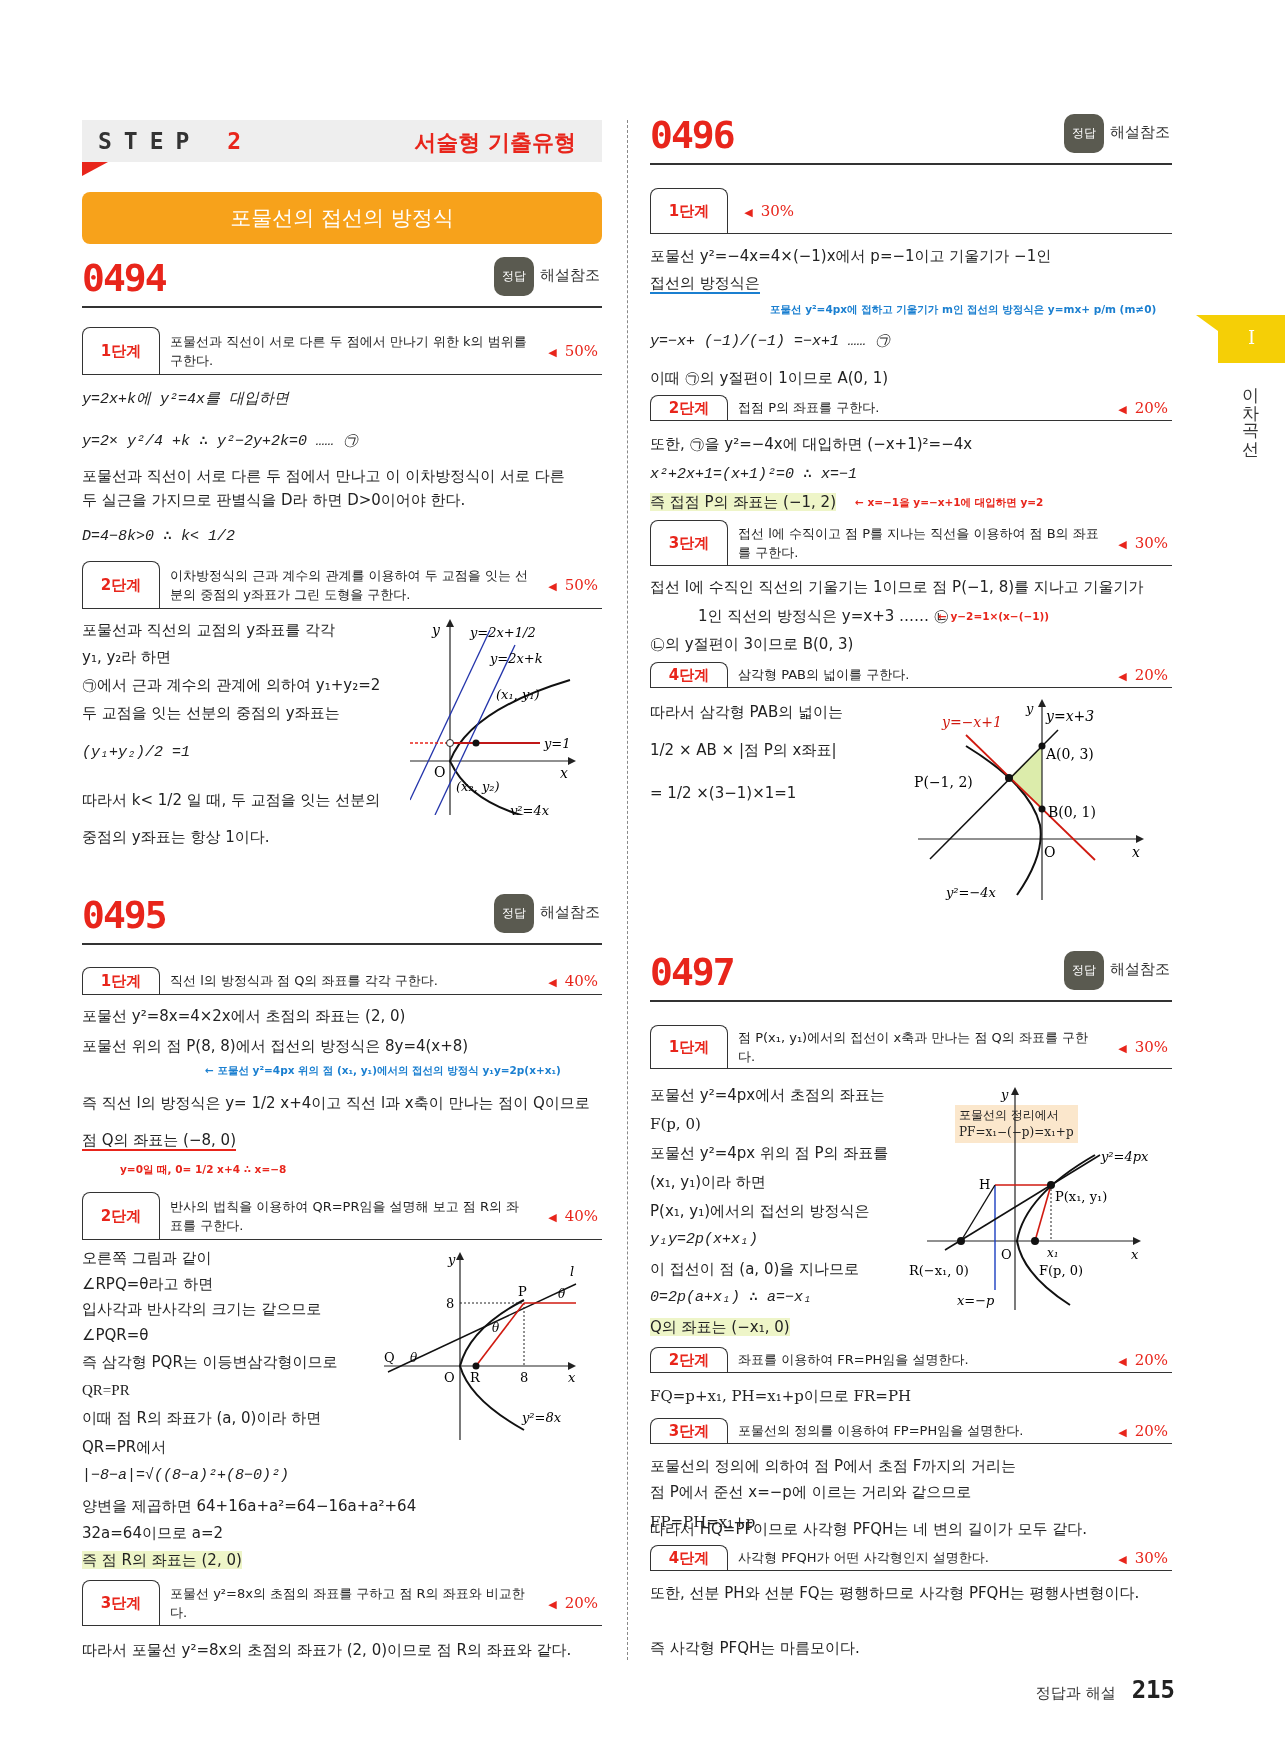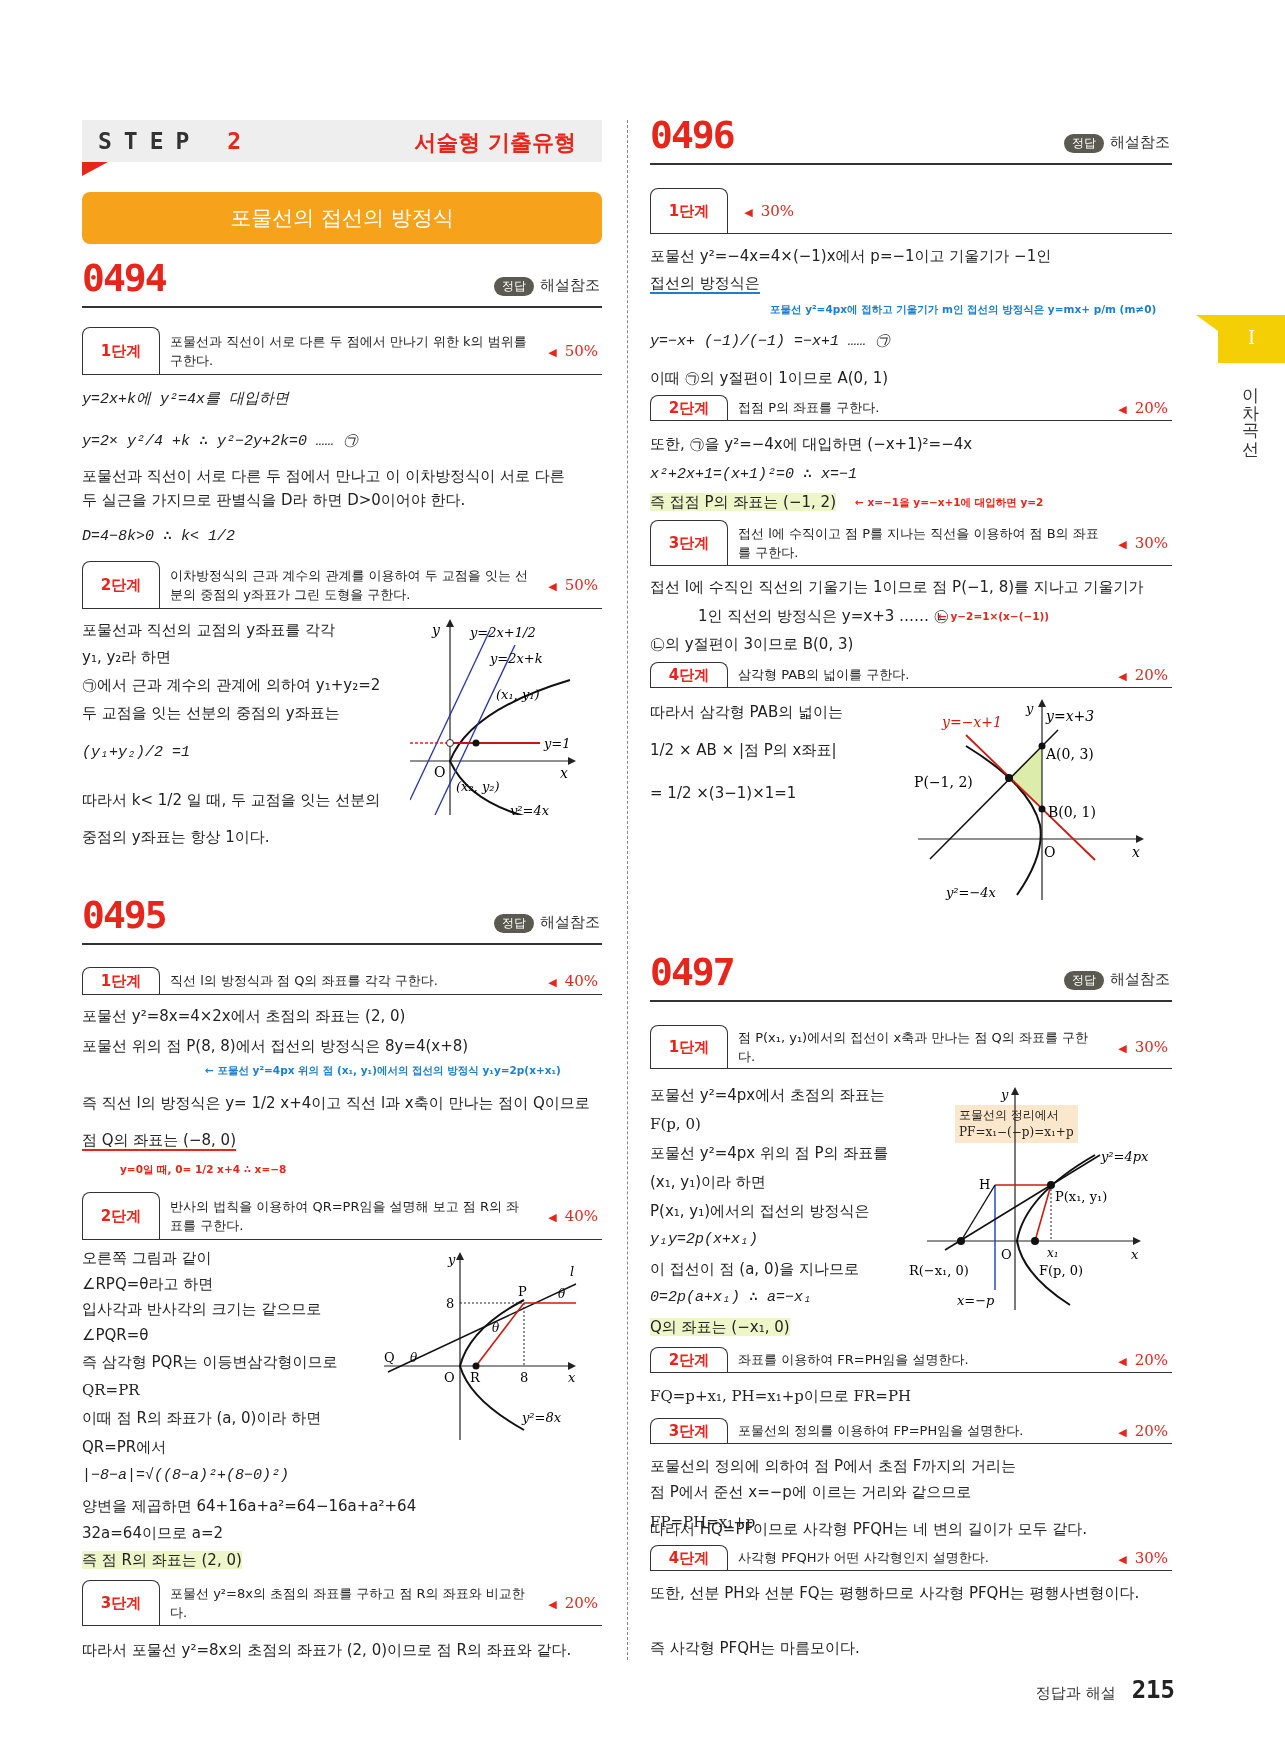--- a/index.html
+++ b/index.html
@@ -12,21 +12,21 @@
   .step-hdr { position: absolute; left: 82px; top: 120px; width: 520px; height: 42px; background: #eeeeee; }
   .step-hdr .step { position: absolute; left: 16px; top: 8px; font-family: "DejaVu Sans Mono", monospace; font-weight: bold; font-size: 23px; letter-spacing: 12px; color: #333; }
   .step-hdr .step .n { color: #e8251b; }
   .step-hdr .type { position: absolute; right: 26px; top: 8px; font-weight: bold; font-size: 22px; color: #e8251b; }
   .corner { position: absolute; left: 82px; top: 162px; width: 0; height: 0; border-top: 14px solid #e8251b; border-right: 26px solid transparent; }
   .topic { position: absolute; left: 82px; top: 192px; width: 520px; height: 52px; background: #f7a21b; border-radius: 8px; color: #fff; font-size: 21px; text-align: center; line-height: 52px; }
 
   .prob-hdr { position: absolute; height: 50px; border-bottom: 2px solid #333; }
   .prob-num { position: absolute; left: 0; bottom: 6px; font-family: "DejaVu Sans Mono", monospace; font-weight: bold; font-size: 38px; color: #e8251b; letter-spacing: -2px; }
   .ans { position: absolute; right: 2px; bottom: 10px; font-size: 15px; color: #333; }
-  .ans .pill { display: inline-block; background: #5a5a50; color: #fff; border-radius: 10px; padding: 1px 8px; font-size: 12px; margin-right: 6px; }
+  .ans .pill { display: inline-block; background: #5a5a50; color: #fff; border-radius: 10px; padding: 11px 8px; font-size: 12px; margin-right: 6px; }
 
   .stage { position: absolute; border-bottom: 1.5px solid #333; display: flex; align-items: center; }
   .stage .tab { width: 78px; height: 100%; border: 1.5px solid #333; border-bottom: none; border-radius: 8px 8px 0 0; display: flex; align-items: center; justify-content: center; color: #e8251b; font-weight: bold; font-size: 15px; flex-shrink: 0; }
   .stage .desc { flex: 1; padding-left: 10px; font-size: 13px; line-height: 19px; color: #222; }
   .stage .pct { width: 70px; color: #e8251b; font-size: 15px; font-family: "DejaVu Serif", serif; text-align: right; padding-right: 4px; }
   .stage .pct .tri { font-size: 11px; margin-right: 8px; }
 
   .ln { position: absolute; font-size: 15px; white-space: nowrap; line-height: 20px; }
   .note-blue { position: absolute; font-size: 10.5px; color: #1a7fd0; font-weight: bold; white-space: nowrap; }
   .note-red { position: absolute; font-size: 10.5px; color: #e8251b; font-weight: bold; white-space: nowrap; }
@@ -130,21 +130,21 @@
 <div class="stage" style="left:82px;top:1192px;width:520px;height:48px;">
   <div class="tab">2단계</div>
   <div class="desc">반사의 법칙을 이용하여 QR=PR임을 설명해 보고 점 R의 좌표를 구한다.</div>
   <div class="pct"><span class="tri">◀</span><span>40%</span></div>
 </div>
 <div class="ln" style="left:82px;top:1248px;">오른쪽 그림과 같이</div>
 <div class="ln" style="left:82px;top:1274px;">∠RPQ=θ라고 하면</div>
 <div class="ln" style="left:82px;top:1299px;">입사각과 반사각의 크기는 같으므로</div>
 <div class="ln" style="left:82px;top:1325px;">∠PQR=θ</div>
 <div class="ln" style="left:82px;top:1352px;">즉 삼각형 PQR는 이등변삼각형이므로</div>
-<div class="ln rm" style="left:82px;top:1380px;">QR=PR</div>
+<div class="ln rm" style="left:82px;top:1380px;font-family:Liberation Serif, serif;">QR=PR</div>
 <div class="ln" style="left:82px;top:1408px;">이때 점 R의 좌표가 (a, 0)이라 하면</div>
 <div class="ln" style="left:82px;top:1437px;">QR=PR에서</div>
 <div class="ln math" style="left:82px;top:1466px;">|−8−a|=√((8−a)²+(8−0)²)</div>
 <div class="ln" style="left:82px;top:1496px;">양변을 제곱하면 64+16a+a²=64−16a+a²+64</div>
 <div class="ln" style="left:82px;top:1523px;">32a=64이므로 a=2</div>
 <div class="ln" style="left:82px;top:1550px;"><span class="hl">즉 점 R의 좌표는 (2, 0)</span></div>
 
 <div class="stage" style="left:82px;top:1580px;width:520px;height:46px;">
   <div class="tab">3단계</div>
   <div class="desc">포물선 y²=8x의 초점의 좌표를 구하고 점 R의 좌표와 비교한다.</div>

